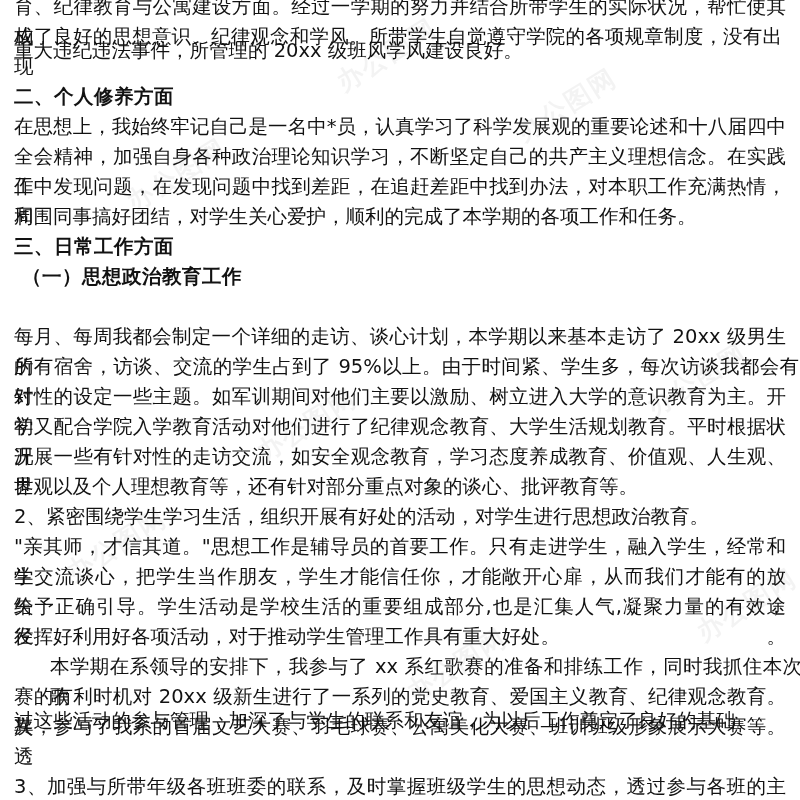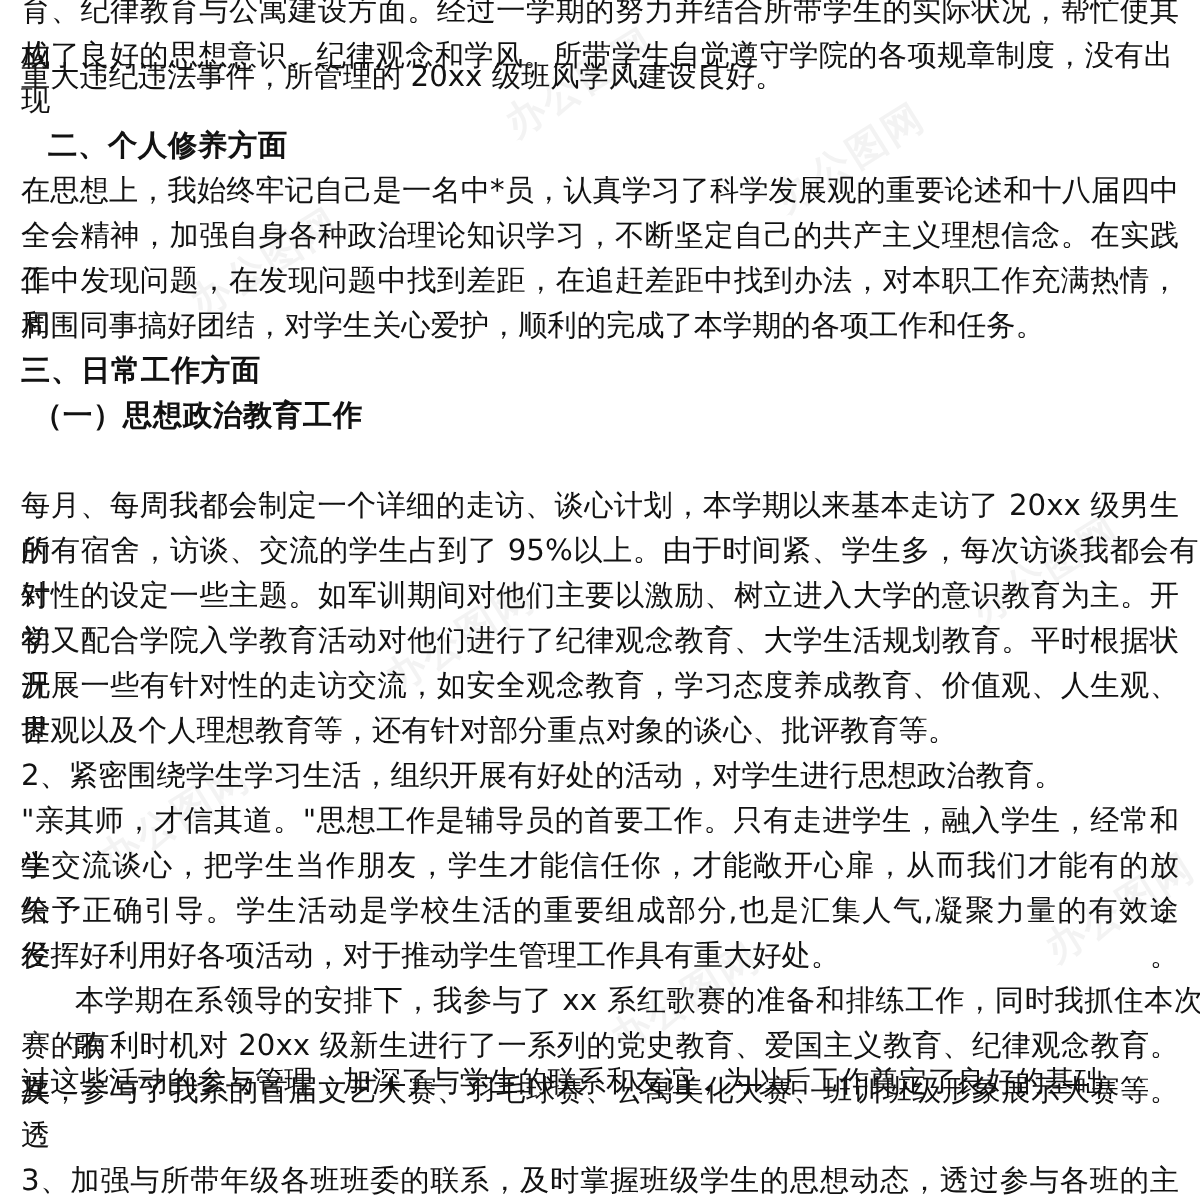--- a/index.html
+++ b/index.html
@@ -105,21 +105,21 @@
       <div class="wm" style="left: 60px; top: 560px; font-size: 26px; color: rgb(0, 0, 0); opacity: 0.045; transform: rotate(-32deg);">办公图网</div>
       <div class="wm" style="left: 400px; top: 680px; font-size: 26px; color: rgb(0, 0, 0); opacity: 0.045; transform: rotate(-32deg);">办公图网</div>
       <div class="wm" style="left: 690px; top: 620px; font-size: 26px; color: rgb(0, 0, 0); opacity: 0.045; transform: rotate(-32deg);">办公图网</div>
       <div class="wm" style="left: 330px; top: 70px; font-size: 26px; color: rgb(0, 0, 0); opacity: 0.045; transform: rotate(-32deg);">办公图网</div>
     </div>
 
   <div id="text-layer">
       <div class="line body just" style="top: -8px; padding-left: 14px; padding-right: 14px; box-sizing: border-box;"><span class="txt">育、纪律教育与公寓建设方面。经过一学期的努力并结合所带学生的实际状况，帮忙使其构</span></div>
       <div class="line body just" style="top: 22px; padding-left: 14px; padding-right: 18px; box-sizing: border-box;"><span class="txt">成了良好的思想意识、纪律观念和学风。所带学生自觉遵守学院的各项规章制度，没有出现</span></div>
       <div class="line body" style="top: 36px; padding-left: 14px; padding-right: 14px; box-sizing: border-box;"><span class="txt">重大违纪违法事件，所管理的 20xx 级班风学风建设良好。</span></div>
-      <div class="line heading" style="top: 82px; padding-left: 32px; padding-right: 14px; box-sizing: border-box;"><span class="txt">二、个人修养方面</span></div>
+      <div class="line heading" style="top: 82px; padding-left: 14px; padding-right: 14px; box-sizing: border-box;"><span class="txt">二、个人修养方面</span></div>
       <div class="line body just" style="top: 112px; padding-left: 14px; padding-right: 14px; box-sizing: border-box;"><span class="txt">在思想上，我始终牢记自己是一名中*员，认真学习了科学发展观的重要论述和十八届四中</span></div>
       <div class="line body just" style="top: 142px; padding-left: 14px; padding-right: 14px; box-sizing: border-box;"><span class="txt">全会精神，加强自身各种政治理论知识学习，不断坚定自己的共产主义理想信念。在实践工</span></div>
       <div class="line body just" style="top: 172px; padding-left: 14px; padding-right: 14px; box-sizing: border-box;"><span class="txt">作中发现问题，在发现问题中找到差距，在追赶差距中找到办法，对本职工作充满热情，和</span></div>
       <div class="line body" style="top: 202px; padding-left: 14px; padding-right: 14px; box-sizing: border-box;"><span class="txt">周围同事搞好团结，对学生关心爱护，顺利的完成了本学期的各项工作和任务。</span></div>
       <div class="line heading" style="top: 232px; padding-left: 14px; padding-right: 14px; box-sizing: border-box;"><span class="txt">三、日常工作方面</span></div>
       <div class="line subheading" style="top: 262px; padding-left: 22px; padding-right: 14px; box-sizing: border-box;"><span class="txt">（一）思想政治教育工作</span></div>
       <div class="line body just" style="top: 322px; padding-left: 14px; padding-right: 14px; box-sizing: border-box;"><span class="txt">每月、每周我都会制定一个详细的走访、谈心计划，本学期以来基本走访了 20xx 级男生的</span></div>
       <div class="line body just" style="top: 352px; padding-left: 14px; padding-right: 1px; box-sizing: border-box;"><span class="txt">所有宿舍，访谈、交流的学生占到了 95%以上。由于时间紧、学生多，每次访谈我都会有针</span></div>
       <div class="line body just" style="top: 382px; padding-left: 14px; padding-right: 14px; box-sizing: border-box;"><span class="txt">对性的设定一些主题。如军训期间对他们主要以激励、树立进入大学的意识教育为主。开学</span></div>
       <div class="line body just" style="top: 412px; padding-left: 14px; padding-right: 14px; box-sizing: border-box;"><span class="txt">初又配合学院入学教育活动对他们进行了纪律观念教育、大学生活规划教育。平时根据状况</span></div>

